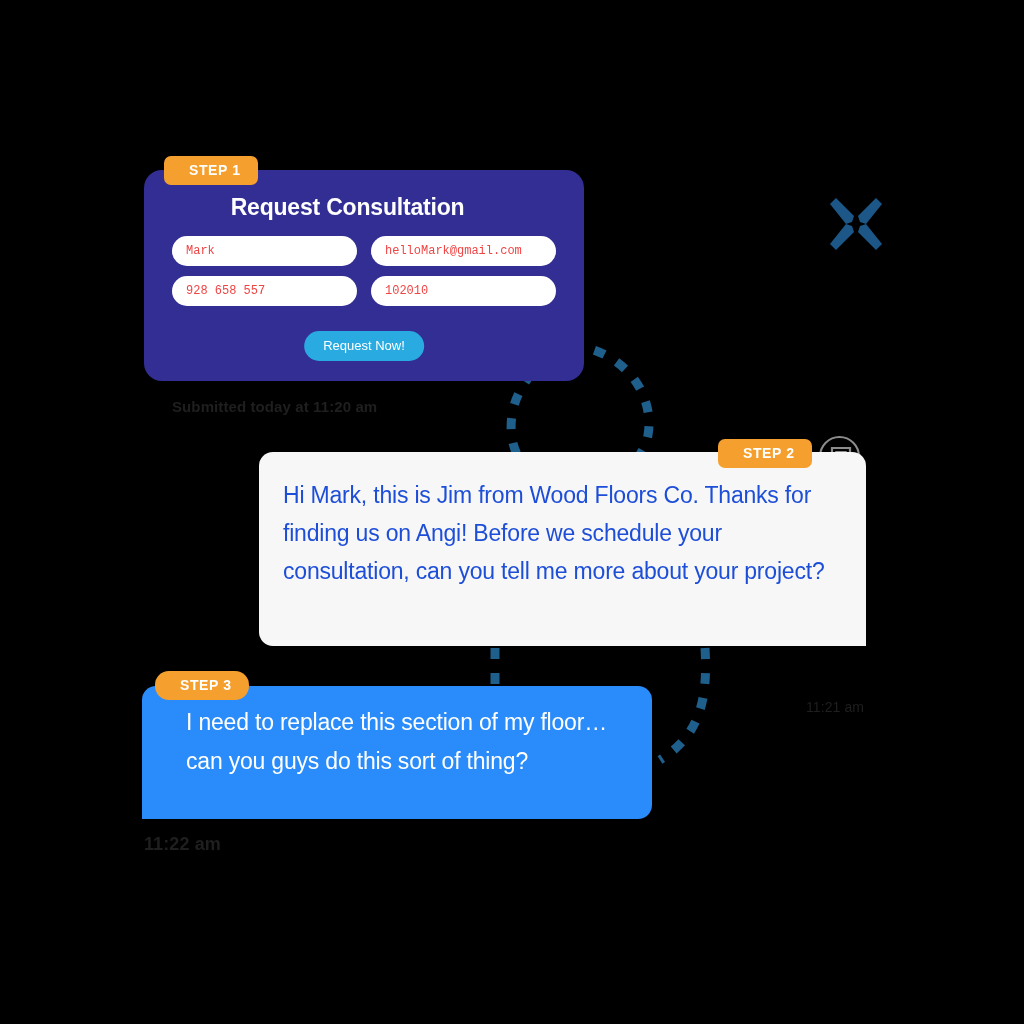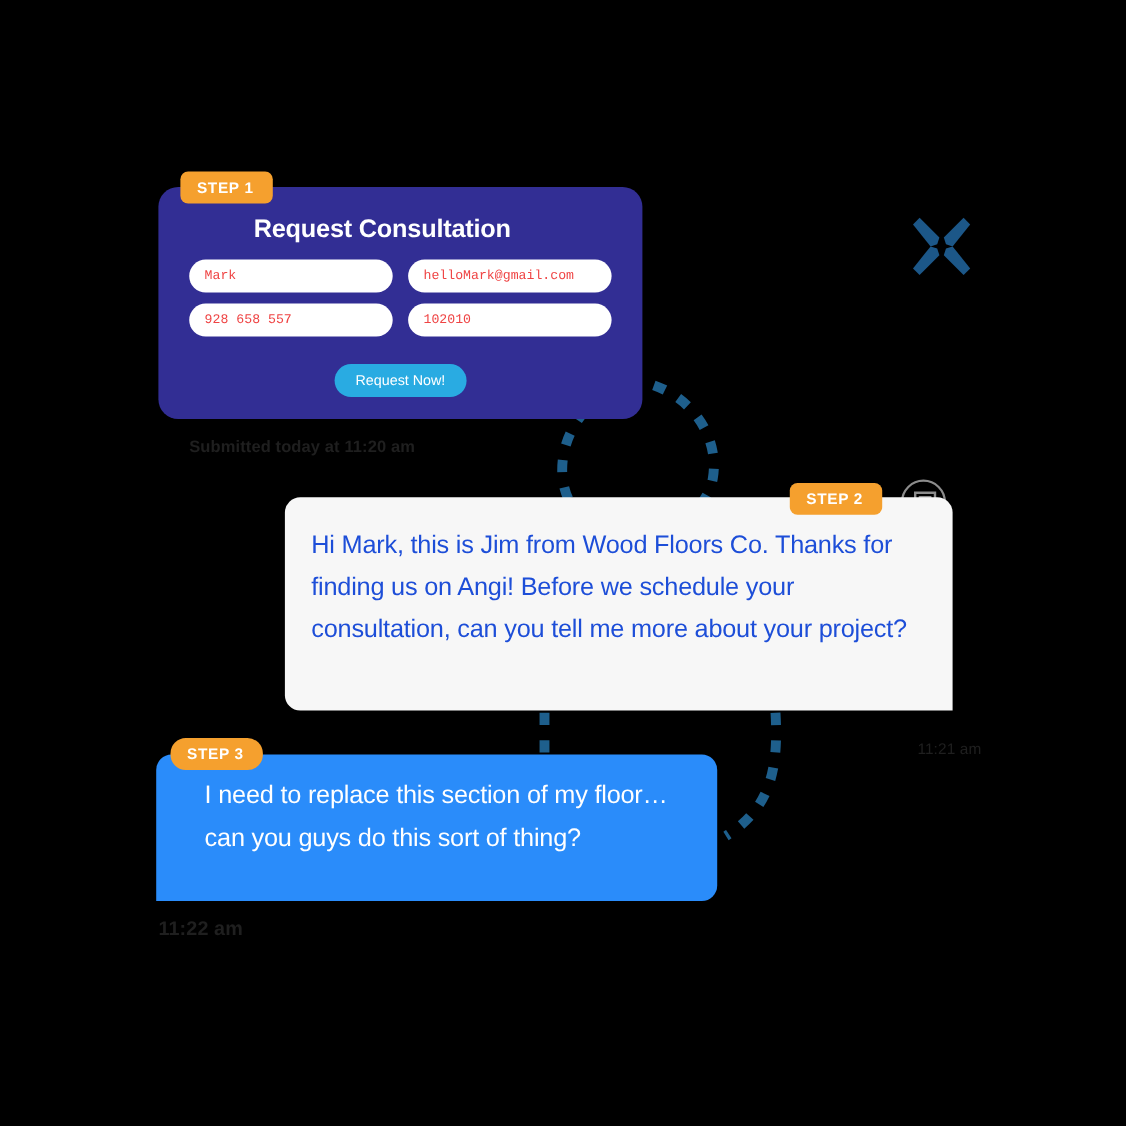--- a/index.html
+++ b/index.html
@@ -42,21 +42,21 @@
 
   
   .step-badge {
     position: absolute;
     background: #F5A02E;
     color: #FFFFFF;
     font-size: 14px;
     font-weight: bold;
     letter-spacing: 0.6px;
     border-radius: 7px;
-    padding: 7px 17px 8px 15px;
+    padding: 7px 17px 8px 25px;
     line-height: 1;
     white-space: nowrap;
     z-index: 40;
   }
 
   
   .req-card {
     position: absolute;
     left: 144px;
     top: 170px;
@@ -122,21 +122,21 @@
   
   .caption {
     position: absolute;
     color: #1F1F1F;
     font-size: 15px;
     font-weight: bold;
     letter-spacing: 0.1px;
     white-space: nowrap;
   }
   .cap-submitted { left: 144px; top: 398px; margin-left: 28px; }
-  .cap-1121 { left: 806px; top: 672px; font-weight: normal; font-size: 14px; margin-left: 28px;}
+  .cap-1121 { left: 806px; top: 699px; font-weight: normal; font-size: 14px;}
   .cap-1122 { left: 144px; top: 834px; font-weight: bold; font-size: 18px;}
 
   
   .agent-bubble {
     position: absolute;
     left: 259px;
     top: 452px;
     width: 607px;
     height: 194px;
     background: #F7F7F7;

